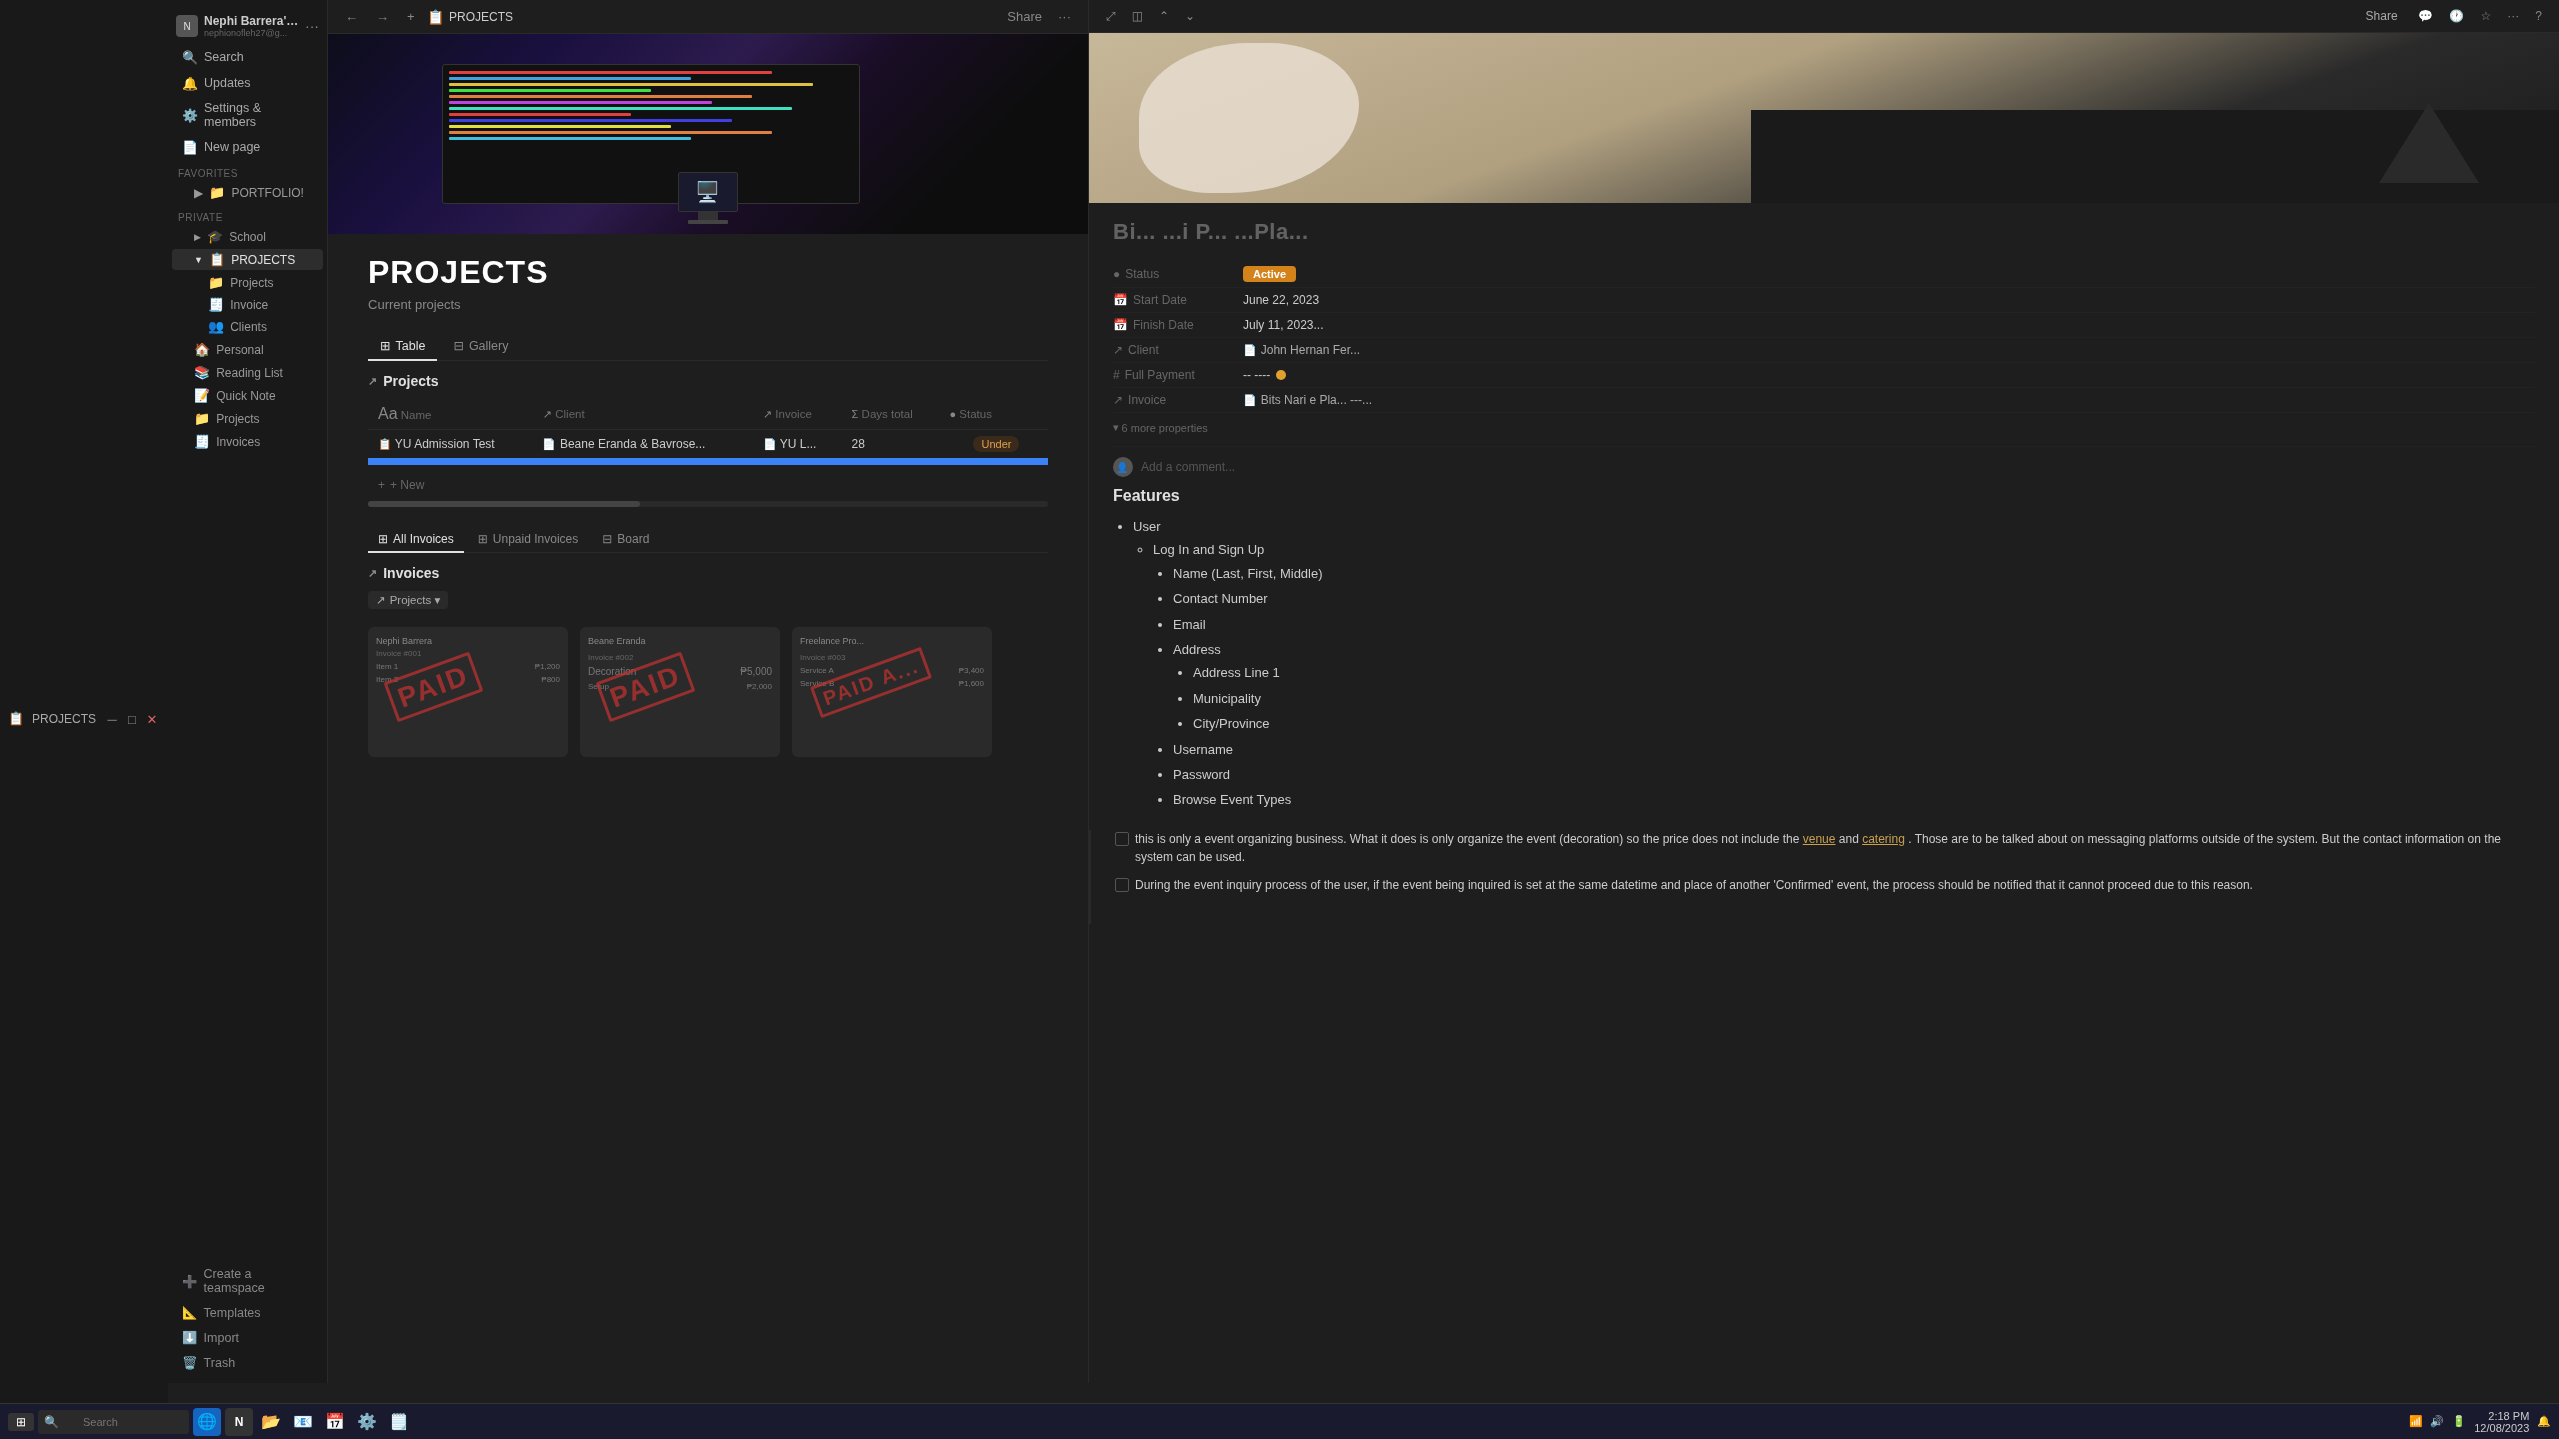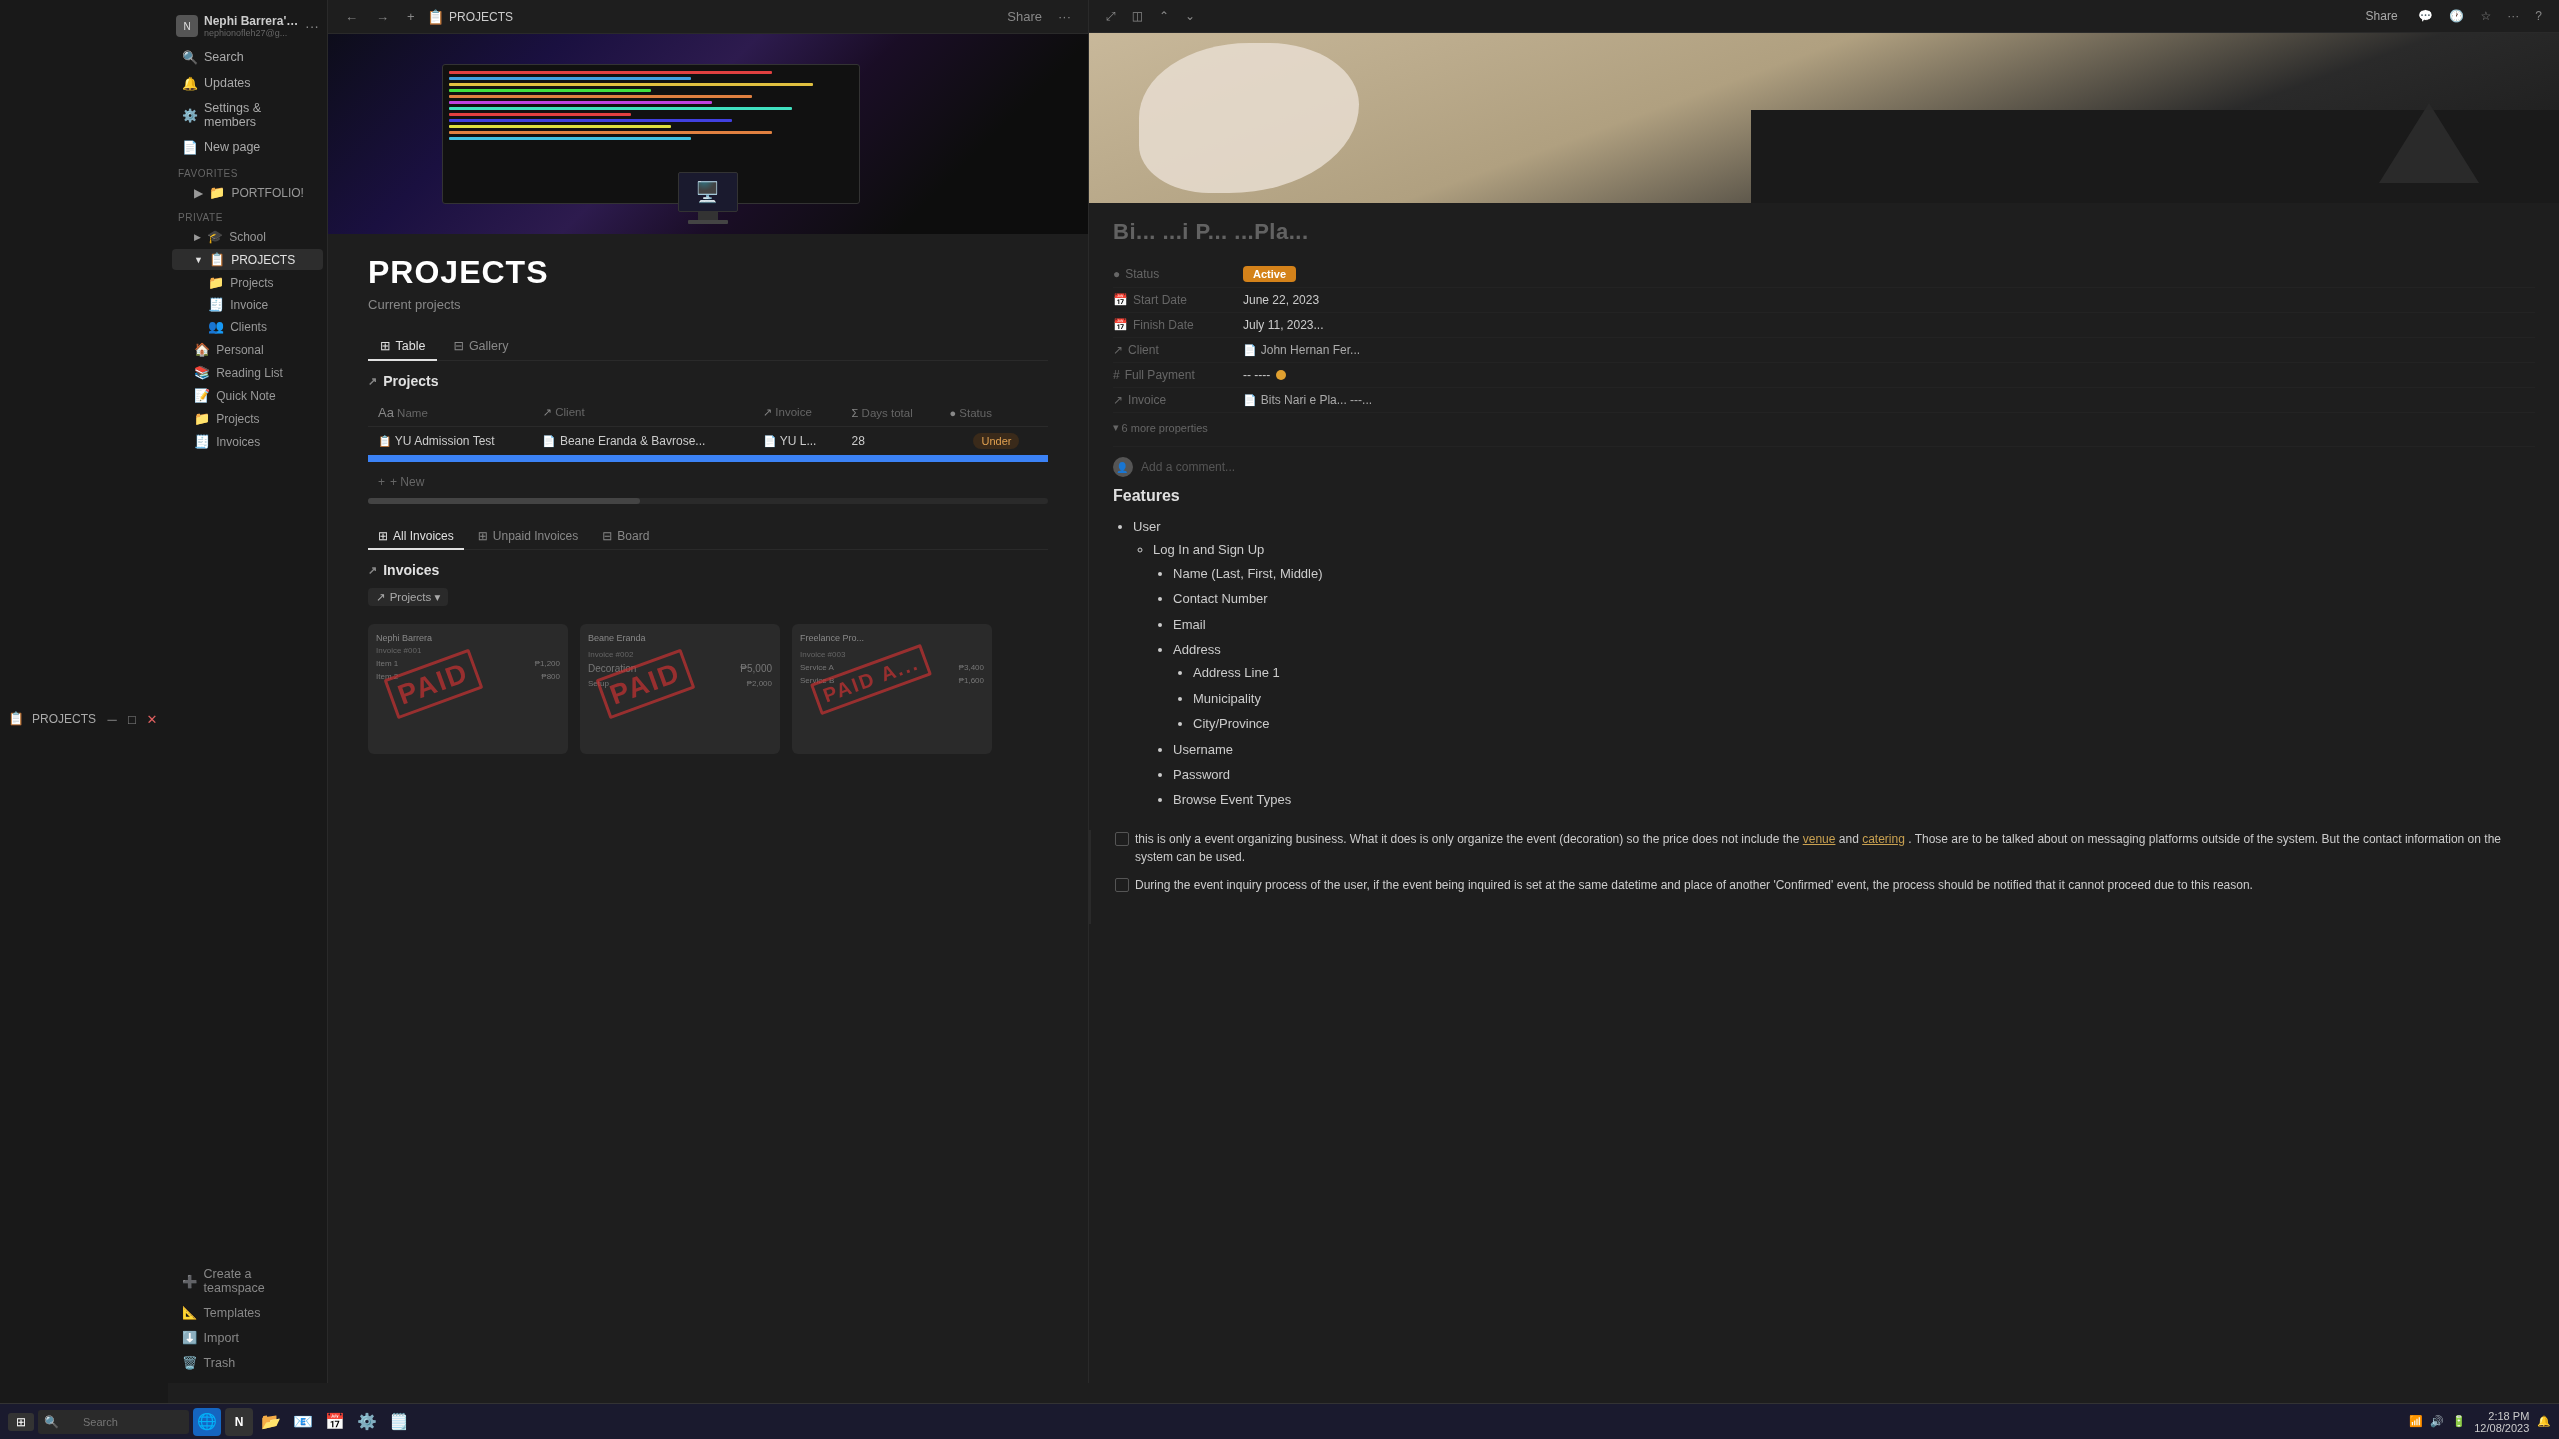--- a/index.html
+++ b/index.html
@@ -301,21 +301,21 @@
 
       <div class="section-header">
         <span style="color:#888;font-size:11px;">↗</span>
         <span>Projects</span>
       </div>
 
       <table class="data-table">
         <thead>
           <tr>
             <th>
-              <span style="color:#888;font-size:13px;">Aa</span> Name
+              <span style="color:#888;font-size:16px;">Aa</span> Name
             </th>
             <th>
               <span style="color:#888;font-size:11px;">↗</span> Client
             </th>
             <th>
               <span style="color:#888;font-size:11px;">↗</span> Invoice
             </th>
             <th>
               <span style="color:#888;font-size:11px;">Σ</span> Days total
             </th>

